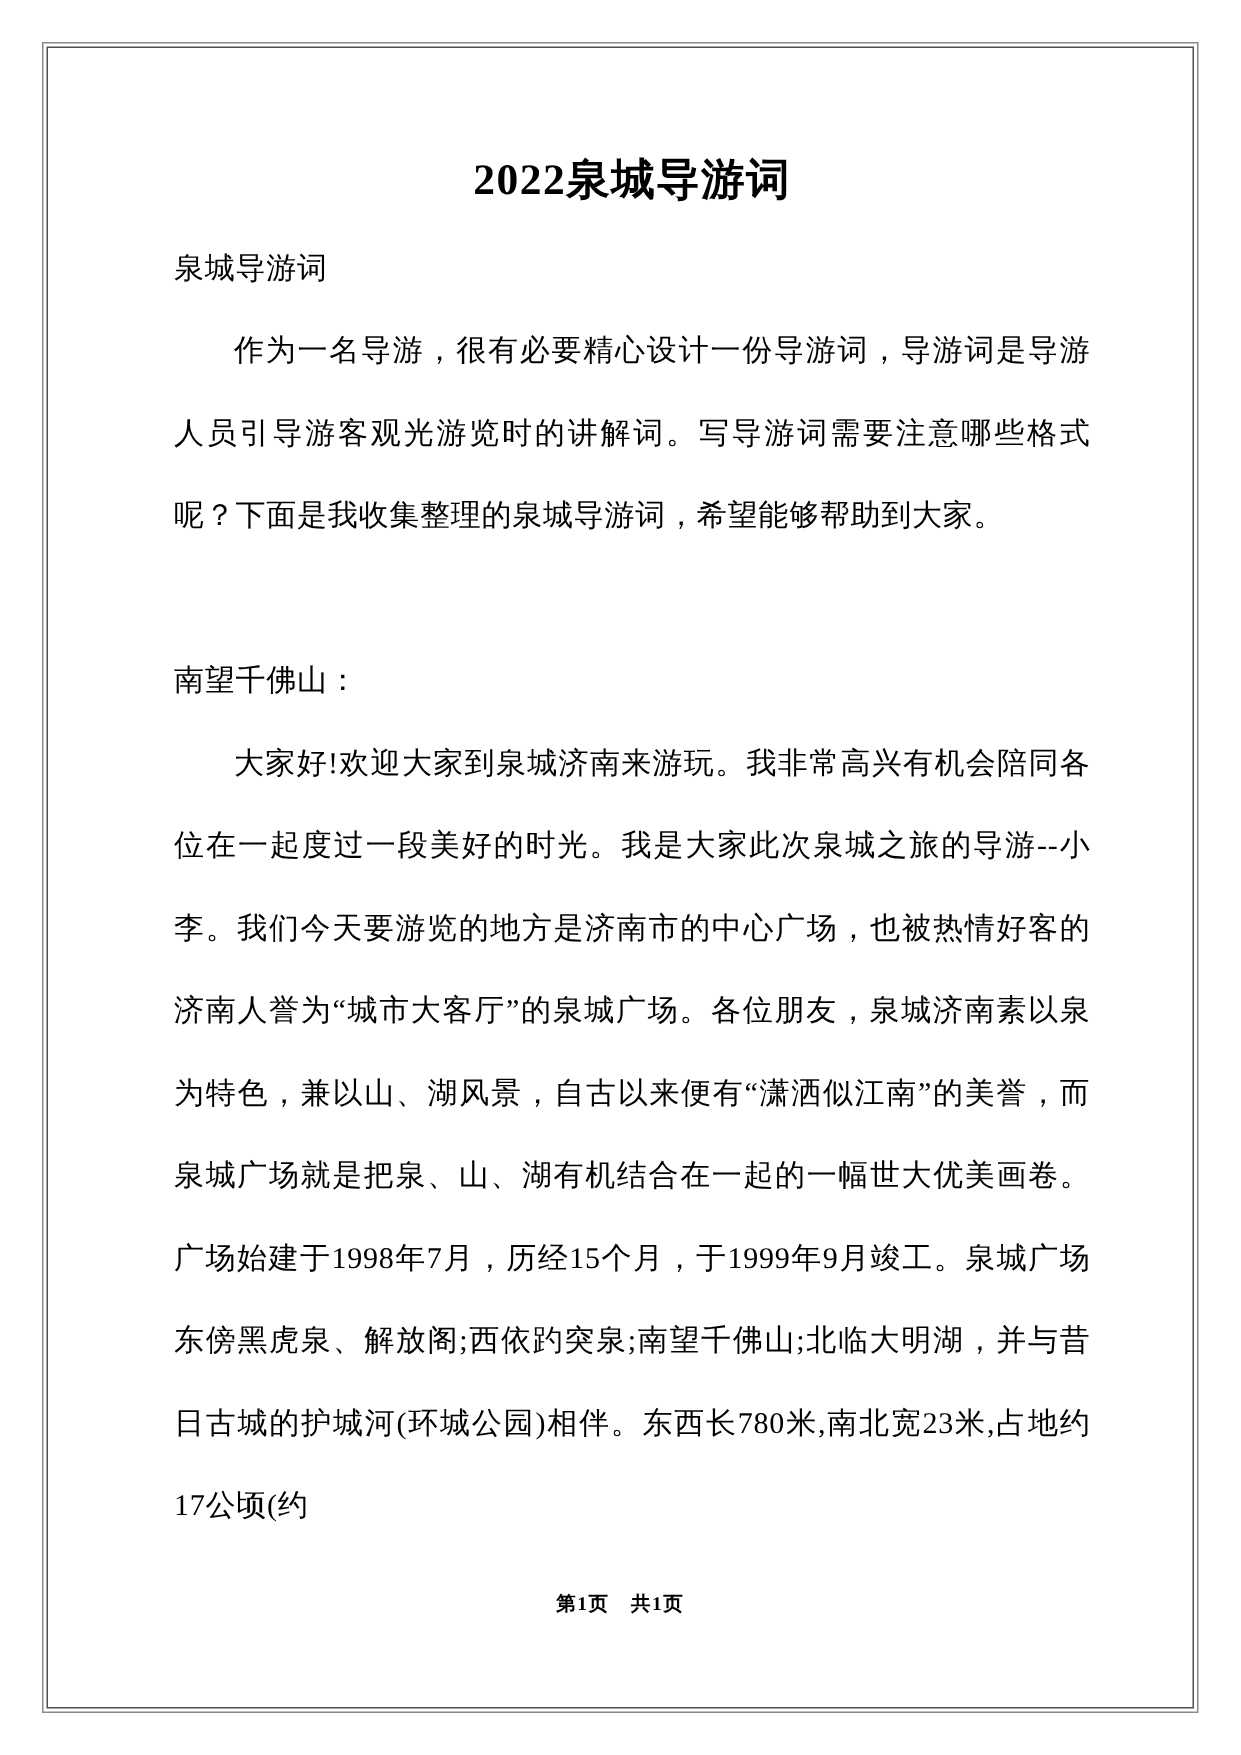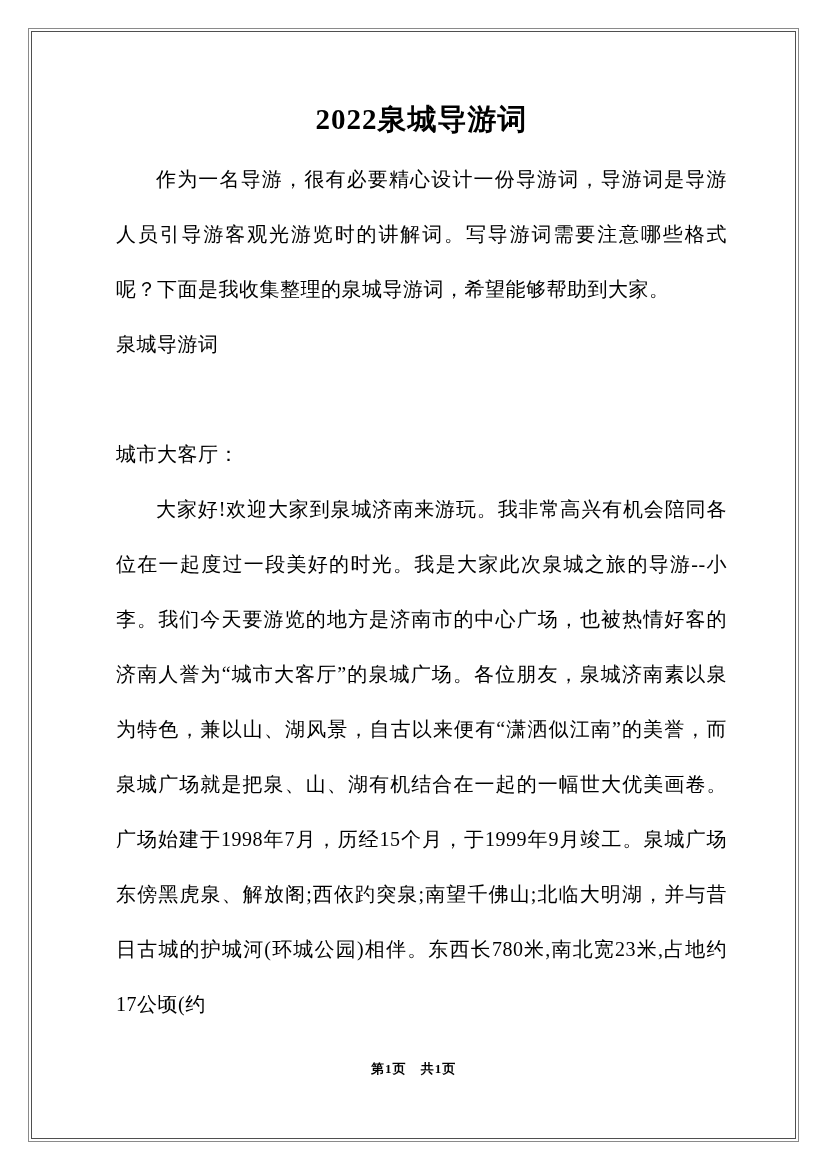--- a/index.html
+++ b/index.html
@@ -80,28 +80,28 @@
 </head>
 <body>
 
 <div class="page">
   <div class="frame-outer">
     <div class="frame-inner">
       <div class="content">
 
         <h1 class="doc-title">2022泉城导游词</h1>
 
+        <p class="para">泉城导游词</p>
+
         <p class="para indent">作为一名导游，很有必要精心设计一份导游词，导游词是导游人员引导游客观光游览时的讲解词。写导游词需要注意哪些格式呢？下面是我收集整理的泉城导游词，希望能够帮助到大家。</p>
-
-        <p class="para">泉城导游词</p>
 
         <div class="spacer"></div>
 
 
-        <p class="para">城市大客厅：</p>
+        <p class="para">南望千佛山：</p>
 
         <p class="para indent">大家好!欢迎大家到泉城济南来游玩。我非常高兴有机会陪同各位在一起度过一段美好的时光。我是大家此次泉城之旅的导游--小李。我们今天要游览的地方是济南市的中心广场，也被热情好客的济南人誉为“城市大客厅”的泉城广场。各位朋友，泉城济南素以泉为特色，兼以山、湖风景，自古以来便有“潇洒似江南”的美誉，而泉城广场就是把泉、山、湖有机结合在一起的一幅世大优美画卷。广场始建于1998年7月，历经15个月，于1999年9月竣工。泉城广场东傍黑虎泉、解放阁;西依趵突泉;南望千佛山;北临大明湖，并与昔日古城的护城河(环城公园)相伴。东西长780米,南北宽23米,占地约17公顷(约</p>
 
       </div>
 
       <div class="footer">
         <span>第1页</span>
         <span>共1页</span>
       </div>
     </div>

